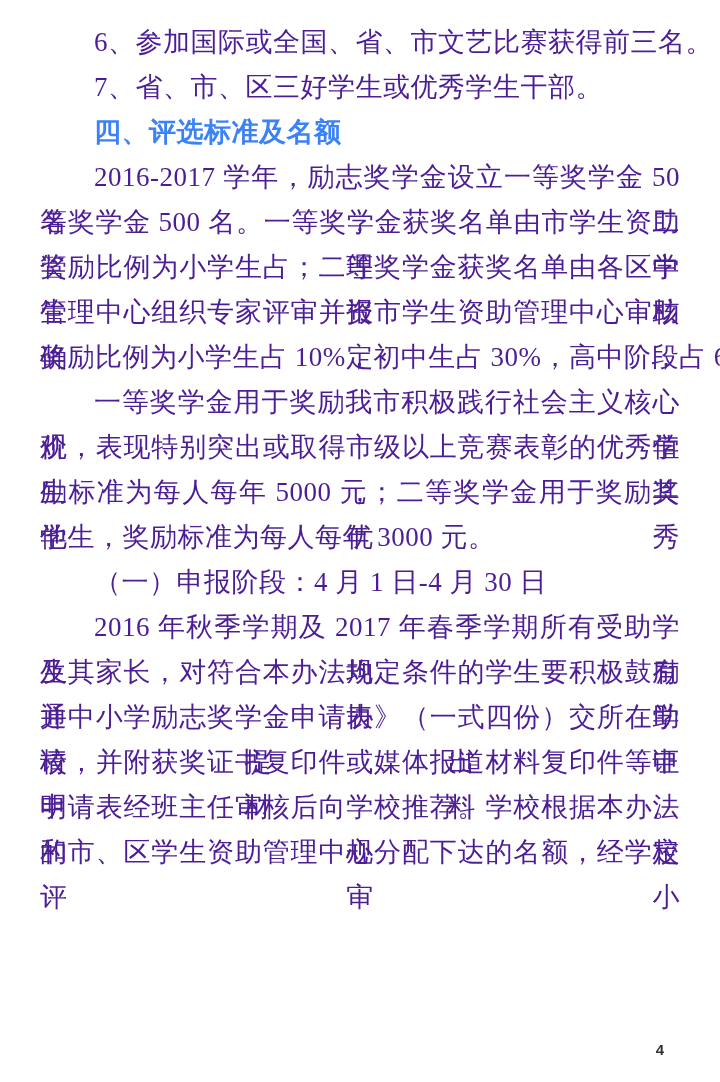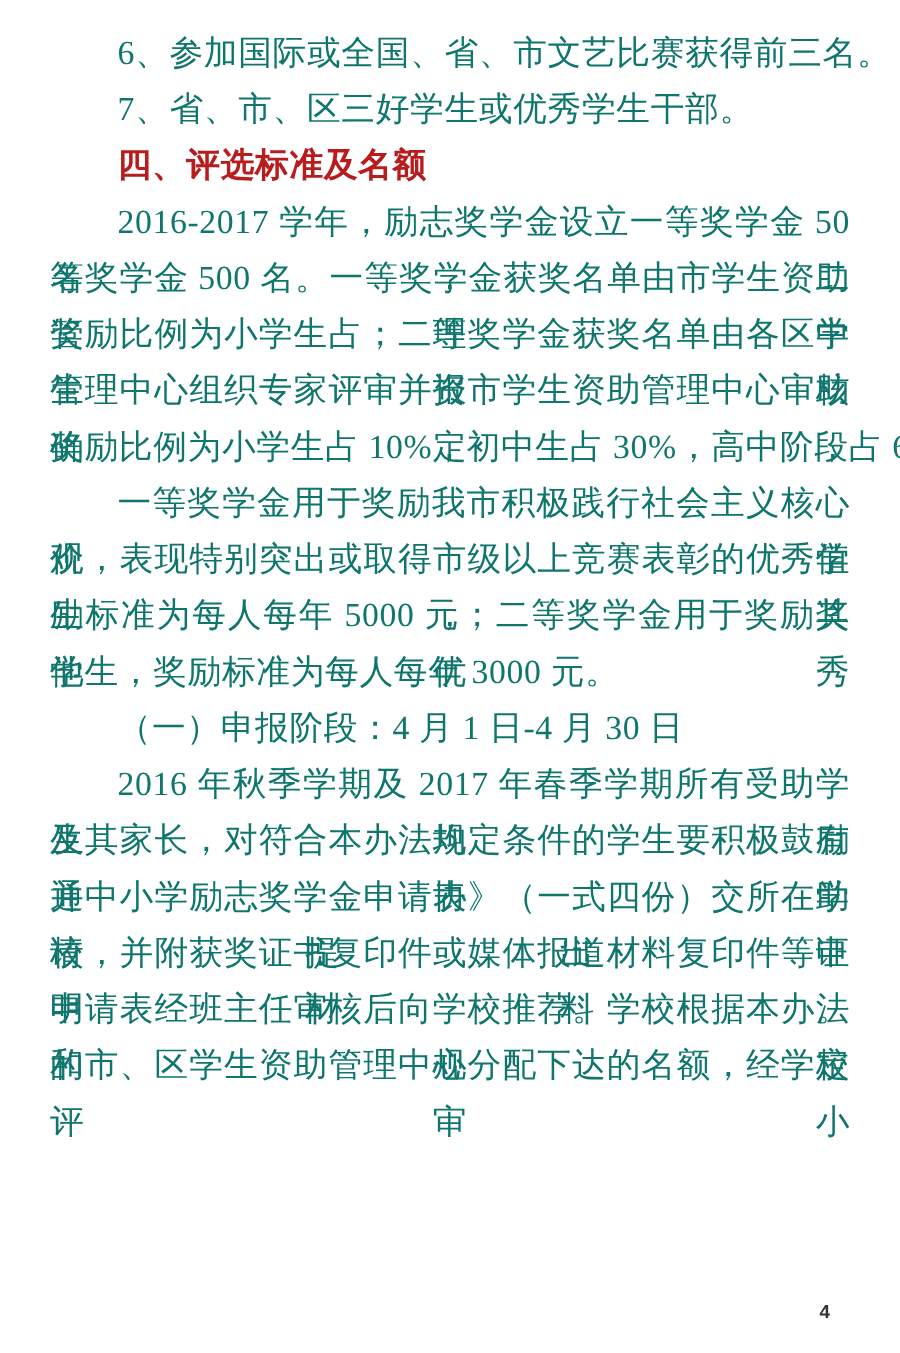--- a/index.html
+++ b/index.html
@@ -18,37 +18,37 @@
   .doc-content {
     position: absolute;
     left: 40px;
     top: 20px;
     width: 640px;
   }
   .line {
     font-size: 27px;
     line-height: 45px;
     height: 45px;
-    color: #0f766e;
+    color: #4c1d95;
     letter-spacing: 0.5px;
     white-space: nowrap;
     overflow: visible;
   }
   .line.justify {
     white-space: normal;
     word-break: break-all;
     text-align: justify;
     text-align-last: justify;
   }
   .line.indent {
     text-indent: 2em;
   }
   .line.heading {
     font-weight: 700;
-    color: #b91c1c;
+    color: #3b82f6;
   }
   .page-number {
     position: absolute;
     right: 56px;
     bottom: 24px;
     font-size: 15px;
     font-weight: 700;
     color: #333333;
     font-family: "Liberation Sans", sans-serif;
   }

